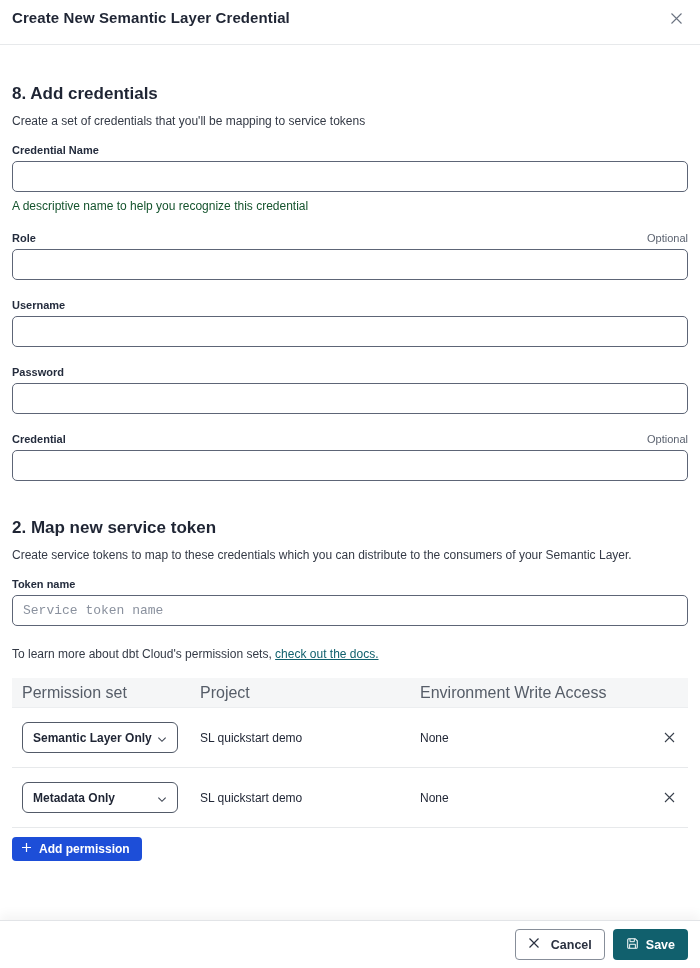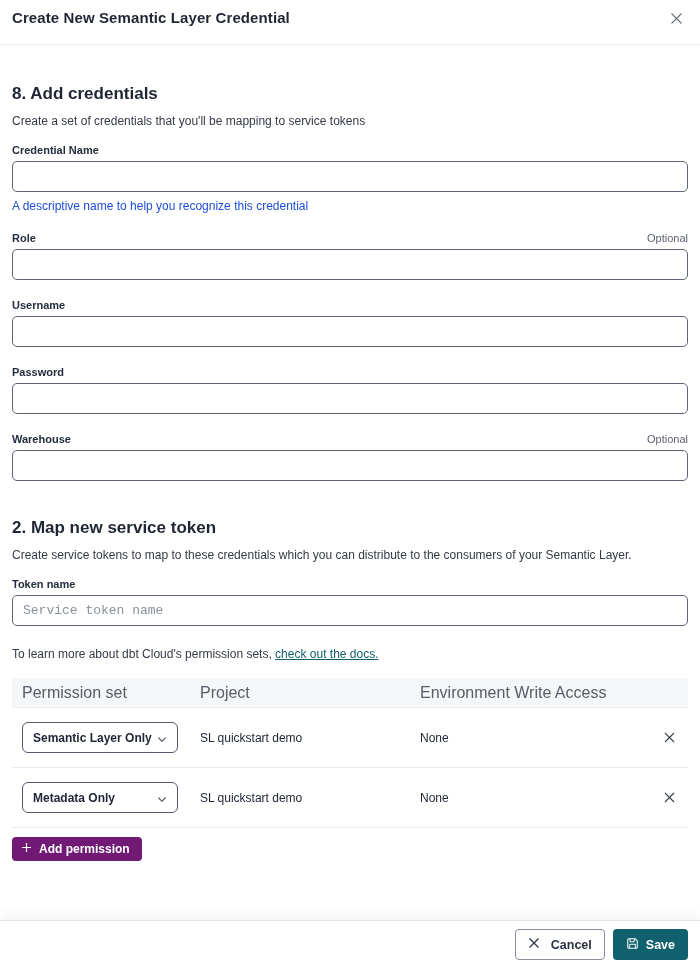--- a/index.html
+++ b/index.html
@@ -18,42 +18,42 @@
 
   .section-heading { font-size:17px; font-weight:bold; color:#1f2534; }
   .section-desc { font-size:12px; color:#343a46; margin-top:10px; }
 
   .field { margin-top:16px; }
   .field-label-row { display:flex; justify-content:space-between; align-items:baseline; margin-bottom:5px; }
   .field-label { font-size:11px; font-weight:bold; color:#242c3d; }
   .optional { font-size:11px; color:#5c6370; }
   .text-input { width:100%; height:31px; border:1px solid #5d6576; border-radius:5px; padding:0 10px; font-size:13px; font-family:Liberation Mono, monospace; color:#ec4899; background:#fff; }
   .text-input::placeholder { color:#8a919e; }
-  .help-text { font-size:12px; color:#1d4ed8; margin-top:7px; }
+  .help-text { font-size:12px; color:#14532d; margin-top:7px; }
 
   .select-box { width:100%; height:31px; border:1px solid #5d6576; border-radius:5px; padding:0 12px; display:flex; align-items:center; justify-content:space-between; font-size:13px; color:#1f2534; background:#fff; cursor:pointer; }
 
   .section2 { margin-top:37px; }
 
   .docs-line { font-size:12px; color:#343a46; margin-top:21px; }
   .docs-link { color:#11606d; text-decoration:underline; cursor:pointer; }
 
   
   .perm-table { margin-top:17px; }
   .perm-row { display:grid; grid-template-columns:178px 220px 1fr 36px; align-items:center; padding:0 10px; }
   .perm-head { background:#f5f6f7; height:30px; border-bottom:1px solid #eceef0; }
   .perm-head .col-label { font-size:16px; color:#565d68; }
   .perm-data { height:60px; border-bottom:1px solid #e7e9eb; }
   .cell-text { font-size:12px; color:#222837; }
   .row-select { width:156px; height:31px; border:1px solid #525a68; border-radius:6px; padding:0 10px; display:flex; align-items:center; justify-content:space-between; background:#fff; cursor:pointer; }
   .row-select .sel-text { font-size:12px; font-weight:bold; color:#1f2534; }
   .row-remove { justify-self:end; }
 
   
-  .add-permission-btn { margin-top:9px; height:24px; display:inline-flex; align-items:center; gap:7px; background:#701a75; color:#fff; border:none; border-radius:4px; padding:0 12px 0 9px; font-size:12px; font-weight:bold; font-family:"Liberation Sans",sans-serif; cursor:pointer; }
+  .add-permission-btn { margin-top:9px; height:24px; display:inline-flex; align-items:center; gap:7px; background:#1d4ed8; color:#fff; border:none; border-radius:4px; padding:0 12px 0 9px; font-size:12px; font-weight:bold; font-family:"Liberation Sans",sans-serif; cursor:pointer; }
 
   
   .modal-footer { flex:0 0 48px; border-top:1px solid #e2e4e7; box-shadow:0 -6px 10px rgba(0,0,0,0.045); display:flex; align-items:center; justify-content:flex-end; gap:8px; padding:0 12px; background:#fff; }
   .cancel-btn { height:31px; display:inline-flex; align-items:center; gap:11px; background:#fff; border:1px solid #878e99; border-radius:4px; padding:0 12px; font-size:12.5px; font-weight:bold; color:#2a3140; font-family:"Liberation Sans",sans-serif; cursor:pointer; }
   .save-btn { height:31px; display:inline-flex; align-items:center; gap:7px; background:#11606d; border:none; border-radius:4px; padding:0 13px; font-size:12.5px; font-weight:bold; color:#fff; font-family:"Liberation Sans",sans-serif; cursor:pointer; }
 </style>
 </head>
 <body>
 
 <div class="modal">
@@ -100,21 +100,21 @@
 
     <div class="field" style="margin-top:19px;">
       <div class="field-label-row">
         <span class="field-label">Password</span>
       </div>
       <input class="text-input" type="password" value="" style="">
     </div>
 
     <div class="field" style="margin-top:19px;">
       <div class="field-label-row">
-        <span class="field-label">Warehouse</span>
+        <span class="field-label">Credential</span>
         <span class="optional">Optional</span>
       </div>
       <input class="text-input" type="text" value="" style="">
     </div>
 
     <div class="section2">
       <div class="section-heading">2. Map new service token</div>
       <div class="section-desc">Create service tokens to map to these credentials which you can distribute to the consumers of your Semantic Layer.</div>
 
       <div class="field">

